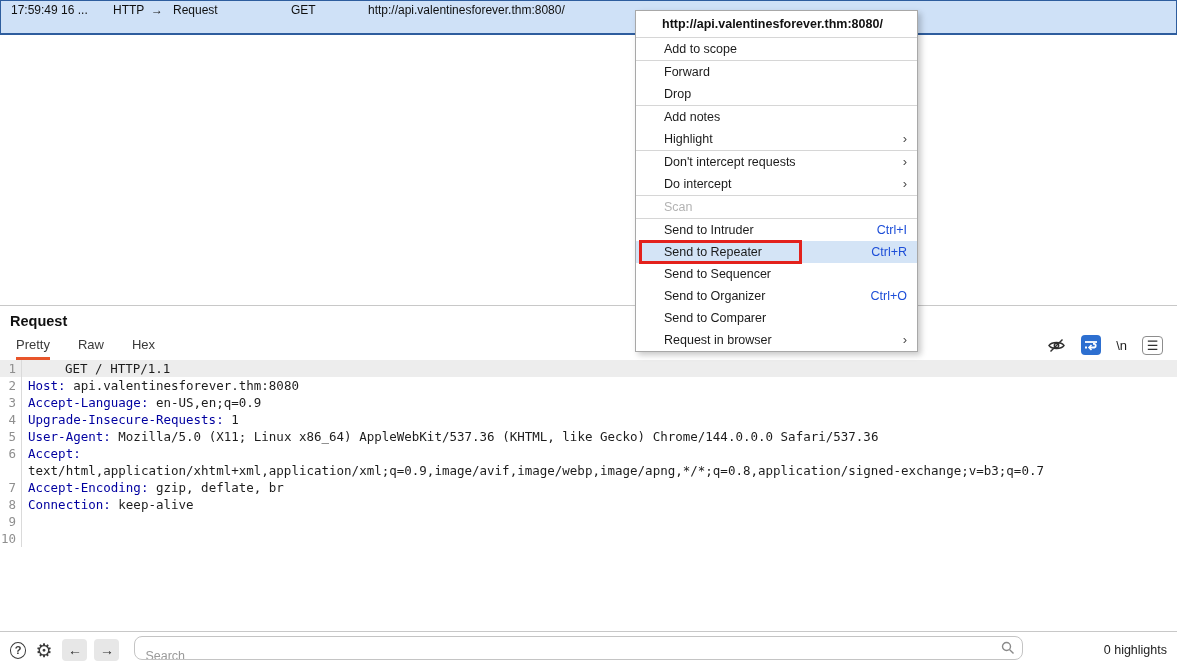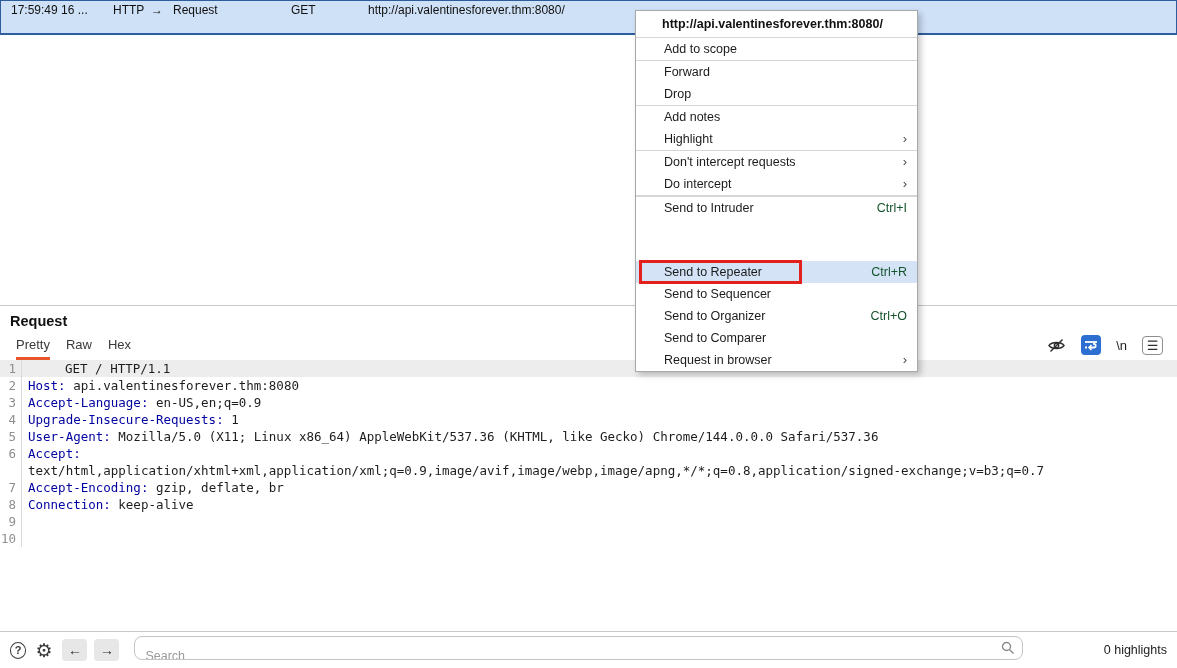--- a/index.html
+++ b/index.html
@@ -22,31 +22,31 @@
   .ctx-menu { position:absolute; left:635px; top:10px; width:283px;
     background:#ffffff; border:1px solid #a8a8a8;
     box-shadow:3px 3px 6px rgba(0,0,0,.22); font-size:12.5px; z-index:10; }
   .ctx-header { height:26px; line-height:26px; padding-left:26px; font-weight:bold;
     white-space:nowrap; color:#111; }
   .ctx-sep { height:1px; background:#d6d6d6; margin:0; }
   .ctx-item { position:relative; height:22px; line-height:22px; padding:0 10px 0 28px;
     display:flex; justify-content:space-between; align-items:flex-start; color:#1b1b1b;
     white-space:nowrap; }
   .ctx-item.disabled { color:#b3b3b3; }
-  .ctx-item.highlighted { background:#d4e4f6;margin-top:42px; }
-  .ctx-shortcut { color:#14532d; }
+  .ctx-item.highlighted { background:#d4e4f6; }
+  .ctx-shortcut { color:#1d4ed8; }
   .ctx-chevron { color:#4a4a4a; font-size:13px; line-height:22px; }
   .red-box { position:absolute; left:3px; top:-1px; width:163px; height:24px;
     border:3px solid #e3211c; pointer-events:none; z-index:11; }
 
   
   .req-panel { position:absolute; left:0; top:305px; width:1177px; height:326px;
     border-top:1px solid #c8c8c8; background:#fff; }
   .req-title { position:absolute; left:10px; top:7px; font-size:14.5px; font-weight:bold; color:#111; }
-  .req-tabs { position:absolute; left:16px; top:31px; display:flex; gap:16px; font-size:13px; color:#3a3a3a; }
+  .req-tabs { position:absolute; left:16px; top:31px; display:flex; gap:28px; font-size:13px; color:#3a3a3a; }
   .req-tab { padding-bottom:5px; cursor:default; }
   .req-tab.selected { border-bottom:3px solid #e8552a; }
   .req-toolbar { position:absolute; right:14px; top:27px; display:flex; gap:15px; align-items:center; height:24px; }
   .tb-icon { display:flex; align-items:center; justify-content:center; }
   .wrap-btn { width:20px; height:20px; background:#2d6fd0; border-radius:4px;
     display:flex; align-items:center; justify-content:center; }
   .nl-label { font-size:13px; color:#1c1c1c; }
   .menu-btn { width:21px; height:19px; border:1px solid #8d8d8d; border-radius:4px;
     font-size:13px; color:#2f2f2f; display:flex; align-items:center; justify-content:center; }
 
@@ -119,20 +119,23 @@
       <div class="ctx-sep"></div>
       <div class="ctx-item">
         <span>Don't intercept requests</span>
         <span class="ctx-chevron">›</span>
       </div>
       <div class="ctx-item">
         <span>Do intercept</span>
         <span class="ctx-chevron">›</span>
       </div>
       <div class="ctx-sep"></div>
+      <div class="ctx-item disabled">
+        <span>Scan</span>
+      </div>
       <div class="ctx-sep"></div>
       <div class="ctx-item">
         <span>Send to Intruder</span>
         <span class="ctx-shortcut">Ctrl+I</span>
       </div>
       <div class="ctx-item highlighted">
         <span>Send to Repeater</span>
         <span class="ctx-shortcut">Ctrl+R</span>
         <span class="red-box"></span>
       </div>

